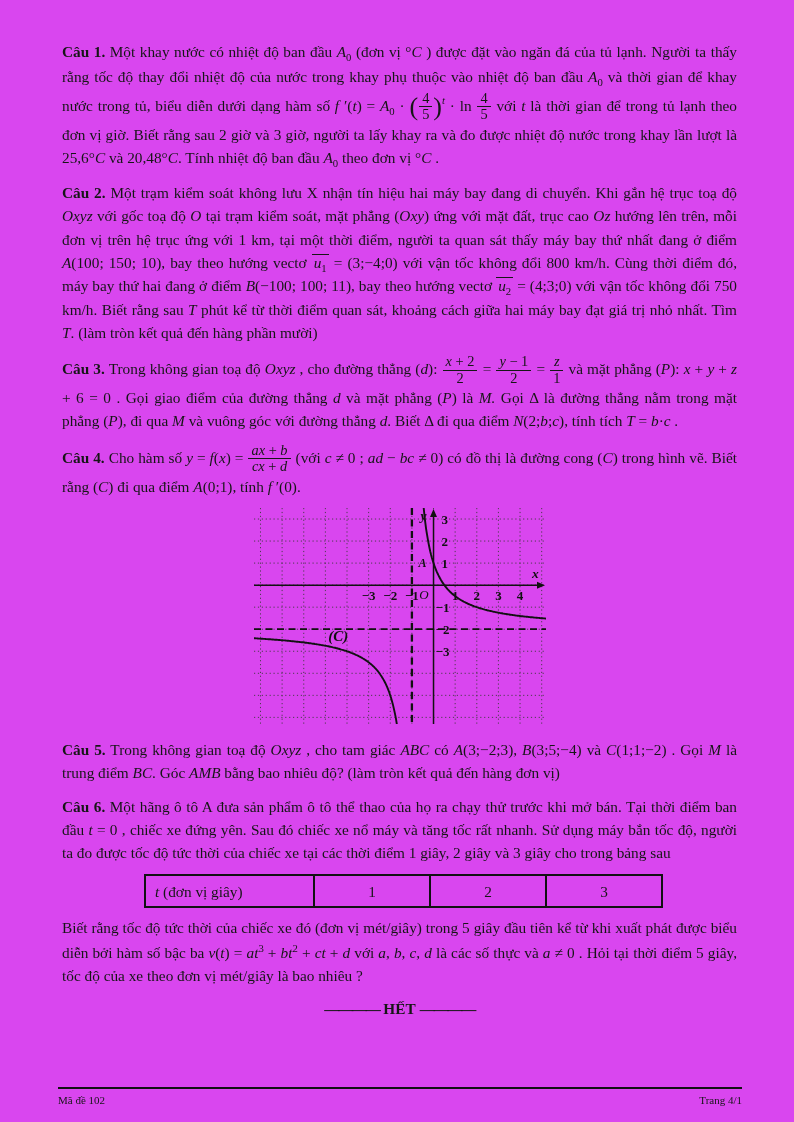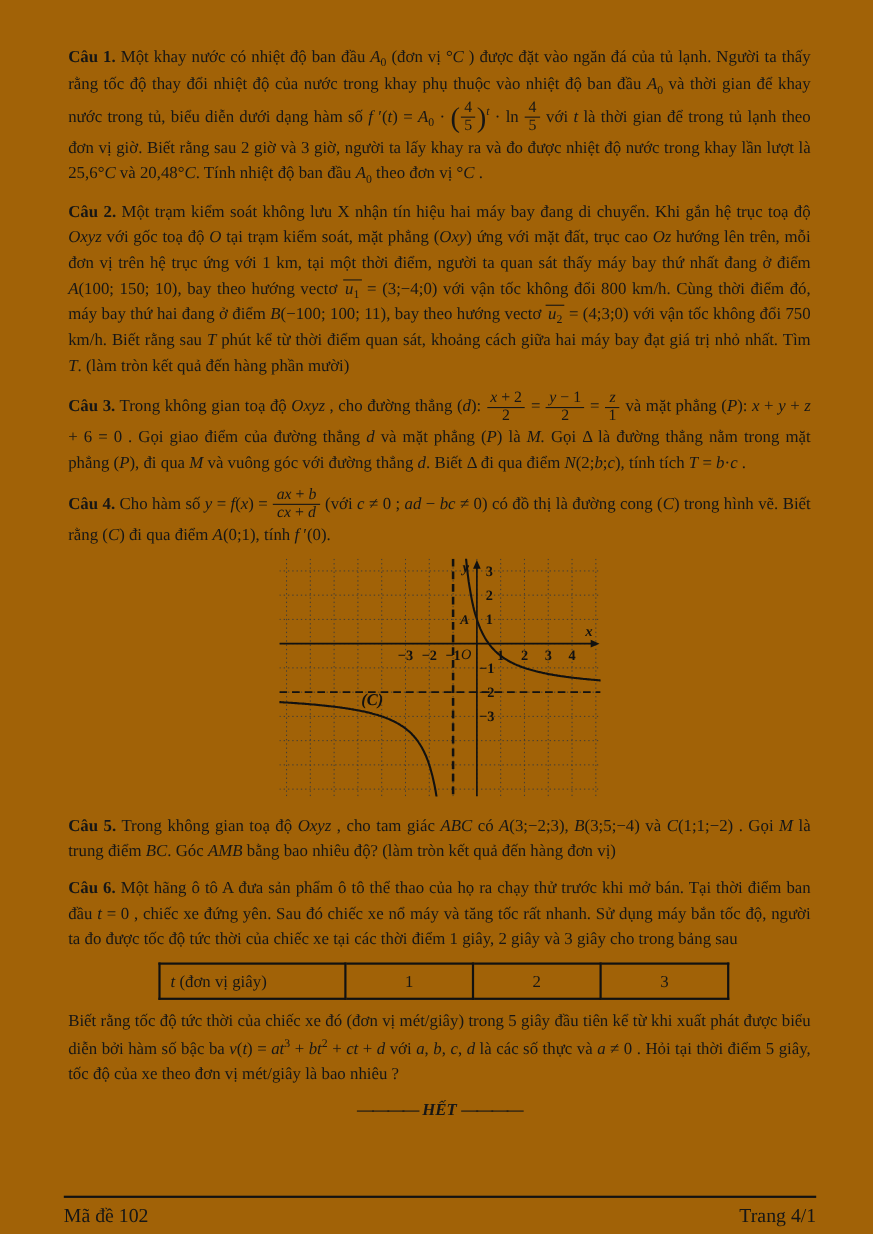--- a/index.html
+++ b/index.html
@@ -1,20 +1,20 @@
 <!DOCTYPE html>
 <html><head>
 <meta charset="utf-8">
 <style>
   html,body{margin:0;padding:0;background:#e8e8e8;}
   .page{
     position:relative;
     width:794px;height:1122px;
     margin:0 auto;
-    background:#a16207;
+    background:#d946ef;
     overflow:hidden;
     color:#161616;
     font-family:"Liberation Serif","DejaVu Serif",serif;
     font-size:15.3px;
     line-height:1.52;
   }
   .content{padding:40px 57px 0 62px;}
   p.q{margin:0 0 10px 0;text-align:justify;}
   .b{font-weight:bold;}
   .i{font-style:italic;}
@@ -42,28 +42,28 @@
   .alab{font-size:12px;font-style:italic;font-weight:bold;}
   .clab{font-size:15px;font-style:italic;font-weight:bold;}
   
   table.vtab{border-collapse:collapse;margin:6px 0 8px 82px;border:2.5px solid #111;}
   table.vtab td{border:2px solid #111;height:28px;font-size:15.3px;}
   table.vtab td.lab{width:152px;padding:0 6px 0 9px;}
   table.vtab td.val{width:112px;text-align:center;}
   
   .end-line{text-align:center;margin:2px 0 0 0;font-weight:bold;}
   .end-line .dash{letter-spacing:-1.5px;font-weight:bold;}
-  .end-line .het{font-weight:bold;font-style:italic;padding:0 4px;}
+  .end-line .het{font-weight:bold;padding:0 4px;}
   
   .footer{
     position:absolute;left:58px;right:52px;top:1087px;
     border-top:2.5px solid #111;
     padding-top:3px;
     display:flex;justify-content:space-between;
-    font-size:18px;
+    font-size:11px;
   }
 </style>
 </head>
 <body>
 
 <div class="page">
   <div class="content">
 
     <p class="q"><span class="b">Câu 1.</span><span> Một khay nước có nhiệt độ ban đầu </span><span class="i">A</span><span class="sub">0</span><span> (đơn vị °</span><span class="i">C</span><span> ) được đặt vào ngăn đá của tủ lạnh. Người ta thấy rằng tốc độ thay đổi nhiệt độ của nước trong khay phụ thuộc vào nhiệt độ ban đầu </span><span class="i">A</span><span class="sub">0</span><span> và thời gian để khay nước trong tủ, biểu diễn dưới dạng hàm số </span><span class="i">f</span><span> ′(</span><span class="i">t</span><span>) = </span><span class="i">A</span><span class="sub">0</span><span> · </span><span class="bigp">(</span><span class="frac"><span class="num"><span>4</span></span><span class="den"><span>5</span></span></span><span class="bigp">)</span><span class="supi">t</span><span> · ln </span><span class="frac"><span class="num"><span>4</span></span><span class="den"><span>5</span></span></span><span> với </span><span class="i">t</span><span> là thời gian để trong tủ lạnh theo đơn vị giờ. Biết rằng sau 2 giờ và 3 giờ, người ta lấy khay ra và đo được nhiệt độ nước trong khay lần lượt là 25,6°</span><span class="i">C</span><span> và 20,48°</span><span class="i">C</span><span>. Tính nhiệt độ ban đầu </span><span class="i">A</span><span class="sub">0</span><span> theo đơn vị °</span><span class="i">C</span><span> .</span></p>
     <p class="q"><span class="b">Câu 2.</span><span> Một trạm kiểm soát không lưu X nhận tín hiệu hai máy bay đang di chuyển. Khi gắn hệ trục toạ độ </span><span class="i">Oxyz</span><span> với gốc toạ độ </span><span class="i">O</span><span> tại trạm kiểm soát, mặt phẳng (</span><span class="i">Oxy</span><span>) ứng với mặt đất, trục cao </span><span class="i">Oz</span><span> hướng lên trên, mỗi đơn vị trên hệ trục ứng với 1 km, tại một thời điểm, người ta quan sát thấy máy bay thứ nhất đang ở điểm </span><span class="i">A</span><span>(100; 150; 10), bay theo hướng vectơ </span><span class="ovl"><span class="i">u</span><span class="sub">1</span></span><span> = (3;−4;0) với vận tốc không đổi 800 km/h. Cùng thời điểm đó, máy bay thứ hai đang ở điểm </span><span class="i">B</span><span>(−100; 100; 11), bay theo hướng vectơ </span><span class="ovl"><span class="i">u</span><span class="sub">2</span></span><span> = (4;3;0) với vận tốc không đổi 750 km/h. Biết rằng sau </span><span class="i">T</span><span> phút kể từ thời điểm quan sát, khoảng cách giữa hai máy bay đạt giá trị nhỏ nhất. Tìm </span><span class="i">T</span><span>. (làm tròn kết quả đến hàng phần mười)</span></p>

